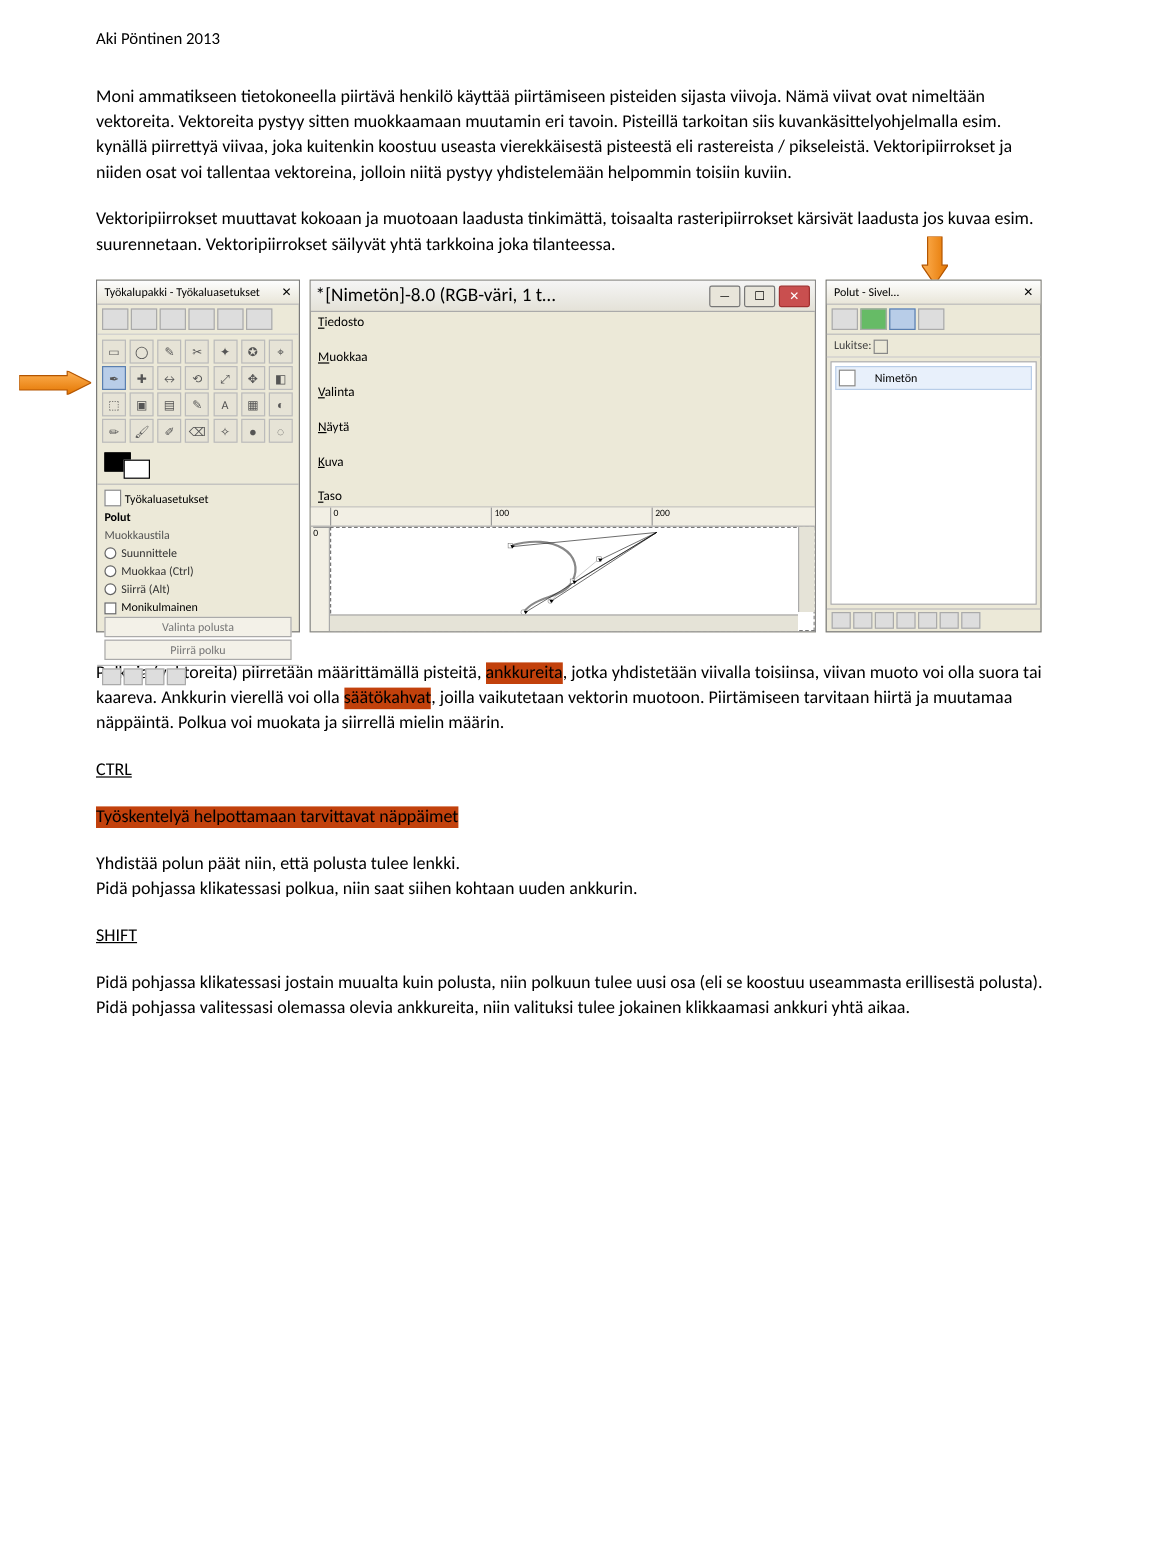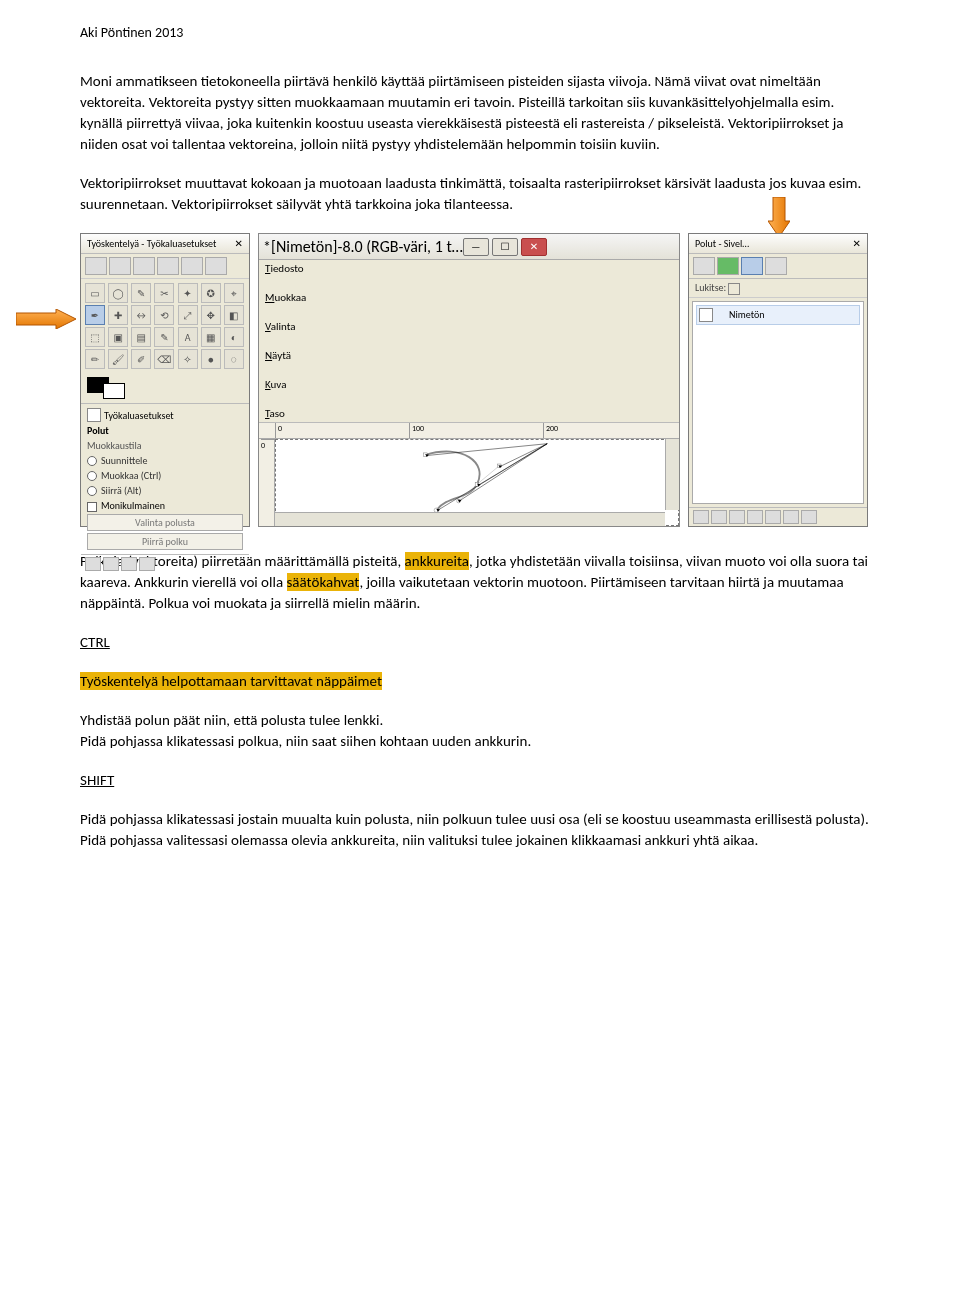--- a/index.html
+++ b/index.html
@@ -16,21 +16,21 @@
   }
   .header {
     font-size: 14px;
     margin-bottom: 30px;
   }
   .body-text {
     font-size: 15px;
     line-height: 1.4;
     margin-bottom: 18px;
   }
-  .hl { background: #eab308; }
+  .hl { background: #c2410c; }
   .underline { text-decoration: underline; }
   .arrow-wrap {
     position: relative;
     margin: 6px 0 18px 0;
     height: 300px;
   }
   .orange-arrow-left {
     position: absolute;
     left: -64px;
     top: 76px;
@@ -113,21 +113,21 @@
   .canvas-win {
     width: 422px;
     border: 1px solid #888;
     background:#ece9d8;
     display:flex; flex-direction:column;
   }
   .canvas-title {
     background:linear-gradient(#f5f5f5,#e4e2d8);
     border-bottom:1px solid #aaa;
     height:26px;
-    display:flex; align-items:center; justify-content:flex-start;
+    display:flex; align-items:center; justify-content:space-between;
     padding:0 4px;
   }
   .winbtns { display:flex; gap:3px;}
   .winbtn { width:26px;height:18px;border:1px solid #777;border-radius:2px;display:flex;align-items:center;justify-content:center;font-size:10px;}
   .winbtn.min {background:#e8e5da;}
   .winbtn.max {background:#e8e5da;}
   .winbtn.close {background:#c94f4f;color:#fff;border-color:#a03030;}
   .menubar { display:flex; gap:16px; padding:2px 6px; font-size:11px; border-bottom:1px solid #bbb;flex-direction:column;}
   .menubar span { text-decoration: underline; text-decoration-color: transparent;}
   .menubar span::first-letter { text-decoration: underline; }
@@ -189,21 +189,21 @@
             <stop offset="1" stop-color="#e37500"></stop>
           </linearGradient>
         </defs>
       <polygon points="5,0 17,0 17,24 22,24 11,40 0,24 5,24" fill="url(#og2)" stroke="#b35500"></polygon>
     </svg>
 
     <div class="panels">
 
       <div class="panel toolbox">
         <div class="panel-title">
-          <span>Työskentelyä - Työkaluasetukset</span>
+          <span>Työkalupakki - Työkaluasetukset</span>
           <span class="close">✕</span>
         </div>
         <div class="tab-tool">
           <div class="t"></div>
           <div class="t"></div>
           <div class="t"></div>
           <div class="t"></div>
           <div class="t"></div>
           <div class="t"></div>
         </div>

